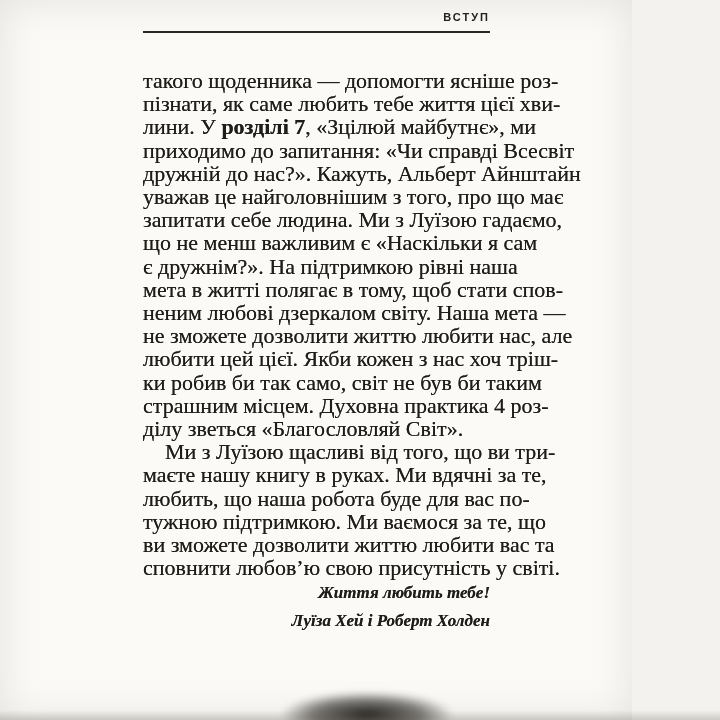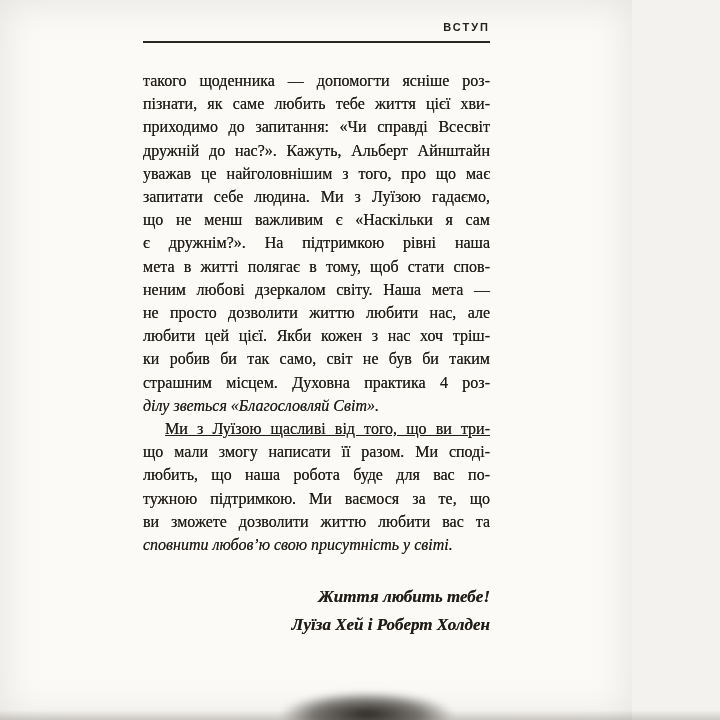--- a/index.html
+++ b/index.html
@@ -11,61 +11,58 @@
     width:720px;height:720px;overflow:hidden;
     background:#f3f2ee;
     font-family:"Liberation Serif","DejaVu Serif",serif;
   }
   .book-page{
     position:relative;
     width:632px;height:720px;
     background:var(--page-color);
     box-shadow:inset 0 0 40px rgba(120,115,105,.18);
     box-sizing:border-box;
-    padding:21px 142px 0 143px;
+    padding:11px 142px 0 143px;
     color:var(--text-color);
   }
   .section-header{
     text-align:right;
     font-family:"Liberation Sans","DejaVu Sans",sans-serif;
     font-size:11px;
     font-weight:700;
     letter-spacing:2px;
     color:#24211c;
   }
   .header-rule{
     margin-top:8px;
     height:2px;
     background:#2a2username;
     background:#2a2722;
     border:none;
   }
   .page-body{
-    margin-top:26px;
-    font-size:16px;
+    margin-top:36px;
+    font-size:22px;
     line-height:23.2px;
     text-shadow:0 0 .45px rgba(32,29,24,.85);
   }
   .para{margin:0;}
   .line{
     text-align:justify;
     text-align-last:justify;
     white-space:nowrap;
   }
   .line.last{
     text-align-last:left;
-    font-style:italic;
   }
   .line.first-indent{
     padding-left:22px;
-    text-decoration:underline;
   }
   .bold{font-weight:700;}
   .signature{
-    margin-top:27px;
     text-align:right;
     font-style:italic;
     font-weight:700;
     font-size:17px;
     line-height:28px;
     text-shadow:0 0 .4px rgba(32,29,24,.8);
   }
   .page-bottom-shadow{
     position:absolute;
     left:282px;
@@ -89,37 +86,38 @@
 <div class="book-page">
 
   <div class="section-header">ВСТУП</div>
 
   <hr class="header-rule">
 
   <div class="page-body">
       <div class="para">
         <div class="line"><span>такого щоденника — допомогти ясніше роз-</span></div>
         <div class="line"><span>пізнати, як саме любить тебе життя цієї хви-</span></div>
+        <div class="line"><span>лини. У </span><span class="bold">розділі 7</span><span>, «Зцілюй майбутнє», ми</span></div>
         <div class="line"><span>приходимо до запитання: «Чи справді Всесвіт</span></div>
         <div class="line"><span>дружній до нас?». Кажуть, Альберт Айнштайн</span></div>
         <div class="line"><span>уважав це найголовнішим з того, про що має</span></div>
         <div class="line"><span>запитати себе людина. Ми з Луїзою гадаємо,</span></div>
         <div class="line"><span>що не менш важливим є «Наскільки я сам</span></div>
         <div class="line"><span>є дружнім?». На підтримкою рівні наша</span></div>
         <div class="line"><span>мета в житті полягає в тому, щоб стати спов-</span></div>
         <div class="line"><span>неним любові дзеркалом світу. Наша мета —</span></div>
-        <div class="line"><span>не просто дозволити життю любити нас, але</span></div>
+        <div class="line"><span>не зможете дозволити життю любити нас, але</span></div>
         <div class="line"><span>любити цей цієї. Якби кожен з нас хоч тріш-</span></div>
         <div class="line"><span>ки робив би так само, світ не був би таким</span></div>
         <div class="line"><span>страшним місцем. Духовна практика 4 роз-</span></div>
         <div class="line last"><span>ділу зветься «Благословляй Світ».</span></div>
       </div>
       <div class="para">
         <div class="line first-indent"><span>Ми з Луїзою щасливі від того, що ви три-</span></div>
-        <div class="line"><span>що мали змогу написати її разом. Ми сподi-</span></div>
+        <div class="line"><span>маєте нашу книгу в руках. Ми вдячні за те,</span></div>
         <div class="line"><span>любить, що наша робота буде для вас по-</span></div>
         <div class="line"><span>тужною підтримкою. Ми ваємося за те, що</span></div>
         <div class="line"><span>ви зможете дозволити життю любити вас та</span></div>
         <div class="line last"><span>сповнити любов’ю свою присутність у світі.</span></div>
       </div>
     </div>
 
   <div class="signature">
     <div>Життя любить тебе!</div>
     <div>Луїза Хей і Роберт Холден</div>

